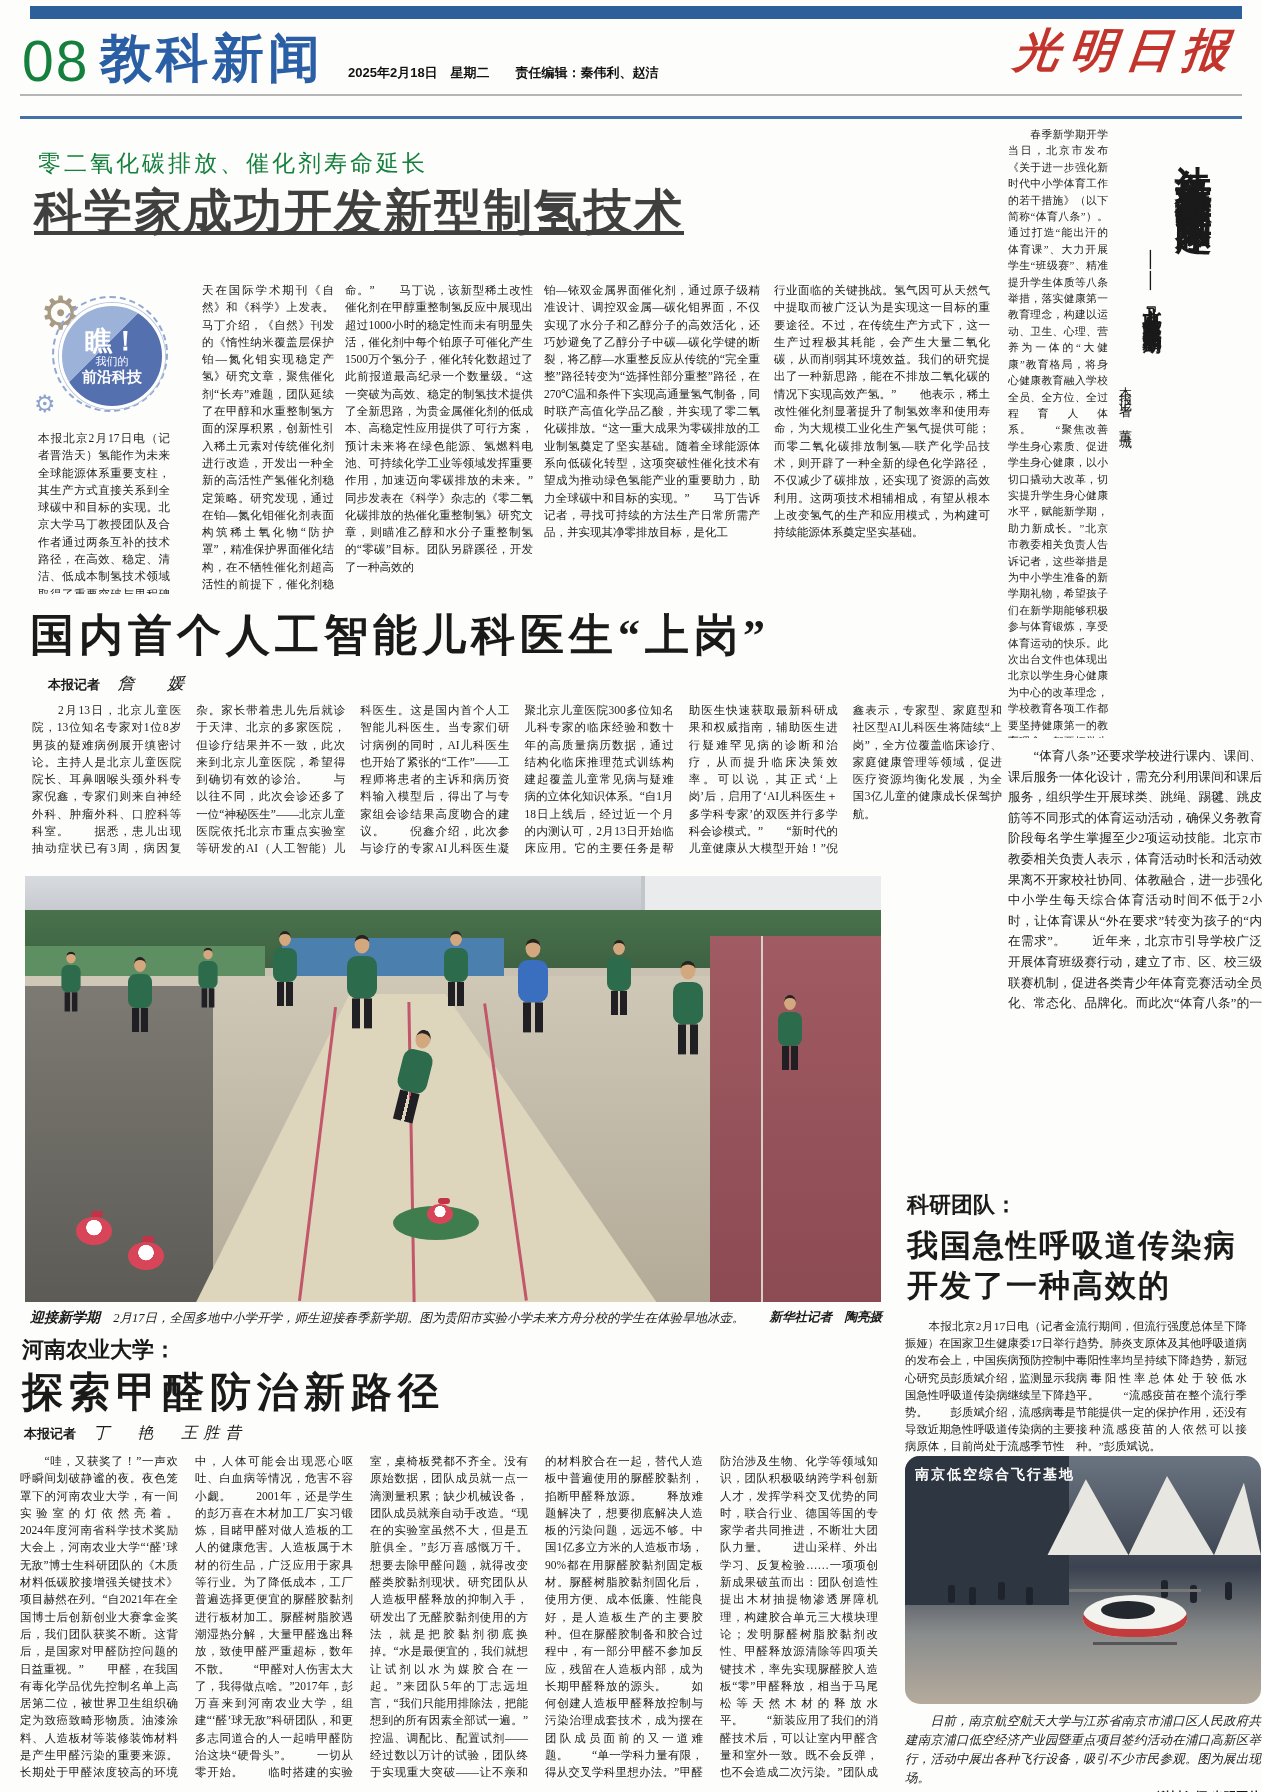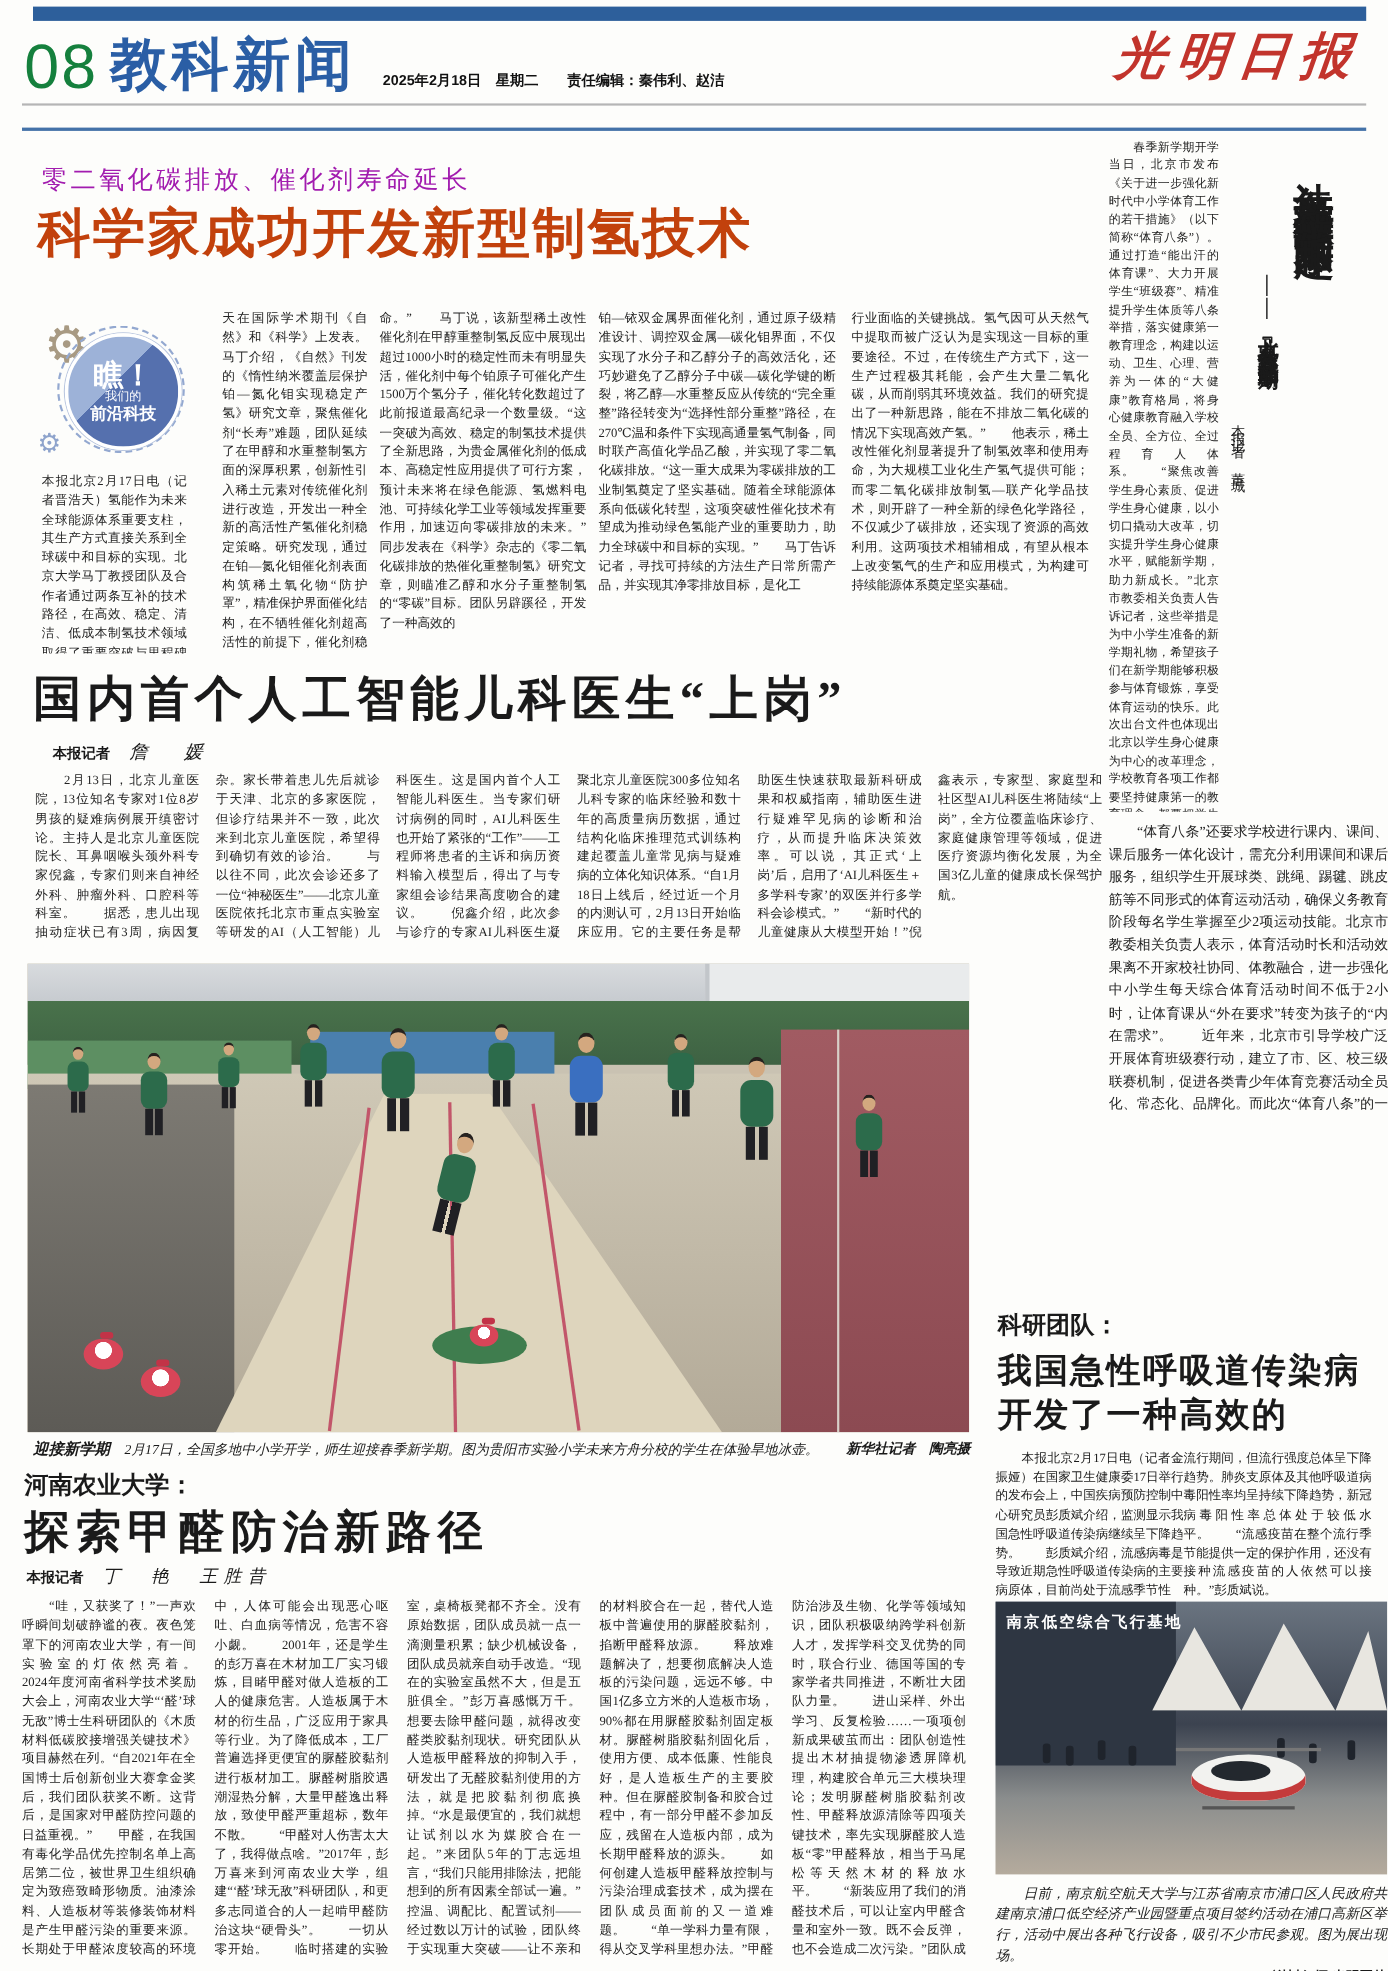--- a/index.html
+++ b/index.html
@@ -12,22 +12,22 @@
   .topbar{position:absolute;left:30px;top:6px;width:1212px;height:13px;background:#2d5f9b;}
   .pagenum{position:absolute;left:22px;top:28px;font-size:57px;color:#15803d;letter-spacing:2px;}
   .secname{position:absolute;left:100px;top:24px;font-size:52px;font-weight:900;color:#2a5ea5;letter-spacing:4px;}
   .dateline{position:absolute;left:348px;top:64px;font-size:13px;font-weight:bold;color:#111;}
   .paperlogo{position:absolute;right:24px;top:20px;font-size:46px;font-weight:bold;font-style:italic;
              color:#c2342c;letter-spacing:10px;transform:skewX(-6deg);}
   .grayrule{position:absolute;left:20px;top:94px;width:1222px;height:2px;background:#b5b5b5;}
   .bluerule{position:absolute;left:20px;top:116px;width:1222px;height:3px;background:#4472a8;}
   
   .hyd{position:absolute;left:30px;top:122px;width:972px;height:480px;}
-  .hyd-kicker{position:absolute;left:8px;top:26px;font-size:23px;letter-spacing:3px;color:#a21caf;}
-  .hyd-head{position:absolute;left:4px;top:58px;font-size:48px;font-weight:900;letter-spacing:2px;color:#c2410c;}
+  .hyd-kicker{position:absolute;left:8px;top:26px;font-size:23px;letter-spacing:3px;color:#15803d;}
+  .hyd-head{position:absolute;left:4px;top:58px;font-size:48px;font-weight:900;letter-spacing:2px;color:#404040;text-decoration:underline;}
   .bodytxt{font-size:11.5px;line-height:17.3px;color:#222;overflow:hidden;}
   .hc{position:absolute;top:160px;height:310px;}
   .hc1{left:8px;width:132px;}
   .hc2{left:172px;width:132px;}
   .hc3{left:315px;width:188px;}
   .hc4{left:514px;width:216px;}
   .hc5{left:744px;width:216px;}
   
   .badge{position:relative;width:128px;height:142px;margin-bottom:6px;}
   .badge .gear1{position:absolute;left:2px;top:4px;font-size:46px;color:#a89a83;}
@@ -99,21 +99,21 @@
   
   .henan{position:absolute;left:20px;top:1335px;width:858px;height:457px;}
   .hn-kick{position:absolute;left:2px;top:0;font-size:22px;font-weight:bold;font-family:"Liberation Sans",sans-serif;}
   .hn-head{position:absolute;left:2px;top:30px;font-size:41px;font-weight:900;letter-spacing:6px;}
   .hn-by{position:absolute;left:4px;top:88px;font-size:13px;}
   .hn-by .nm{font-size:16px;font-style:italic;margin-left:14px;letter-spacing:6px;}
   .hn-body{position:absolute;left:0;top:118px;width:858px;height:338px;
            column-count:5;column-gap:17px;column-fill:auto;}
   
   .photo2{position:absolute;left:905px;top:1456px;width:356px;height:248px;overflow:hidden;
-          background:linear-gradient(#6a7480 0%,#3c4350 45%,#8a8d8d 72%,#b5ab9d 100%);}
+          background:linear-gradient(#6a7480 0%,#3c4350 45%,#8a8d8d 72%,#b5ab9d 100%);border-radius:15px;}
   .p2-bldg{position:absolute;left:0;top:0;width:46%;height:60%;background:#2e3642;}
   .p2-canopy{position:absolute;left:40%;top:6%;width:60%;height:34%;background:#e8e6e0;
              clip-path:polygon(0 100%,18% 10%,38% 100%,56% 6%,78% 100%,92% 14%,100% 100%);}
   .p2-banner{position:absolute;left:10px;top:10px;color:#fff;font-size:14px;font-weight:bold;
              font-family:"Liberation Sans",sans-serif;letter-spacing:2px;}
   .p2-person{position:absolute;width:7px;height:18px;background:#1f242c;border-radius:3px;}
   .p2-craft{position:absolute;left:50%;top:56%;width:104px;height:42px;background:#f2f2ef;border-radius:50% 50% 42% 42%;
             box-shadow:inset 0 -8px 0 #c43b3b;}
   .p2-craft .win{position:absolute;left:18px;top:6px;width:54px;height:18px;border-radius:50%;background:#23282e;}
   .p2-craft .skid{position:absolute;left:10px;bottom:-8px;width:84px;height:3px;background:#555;}

